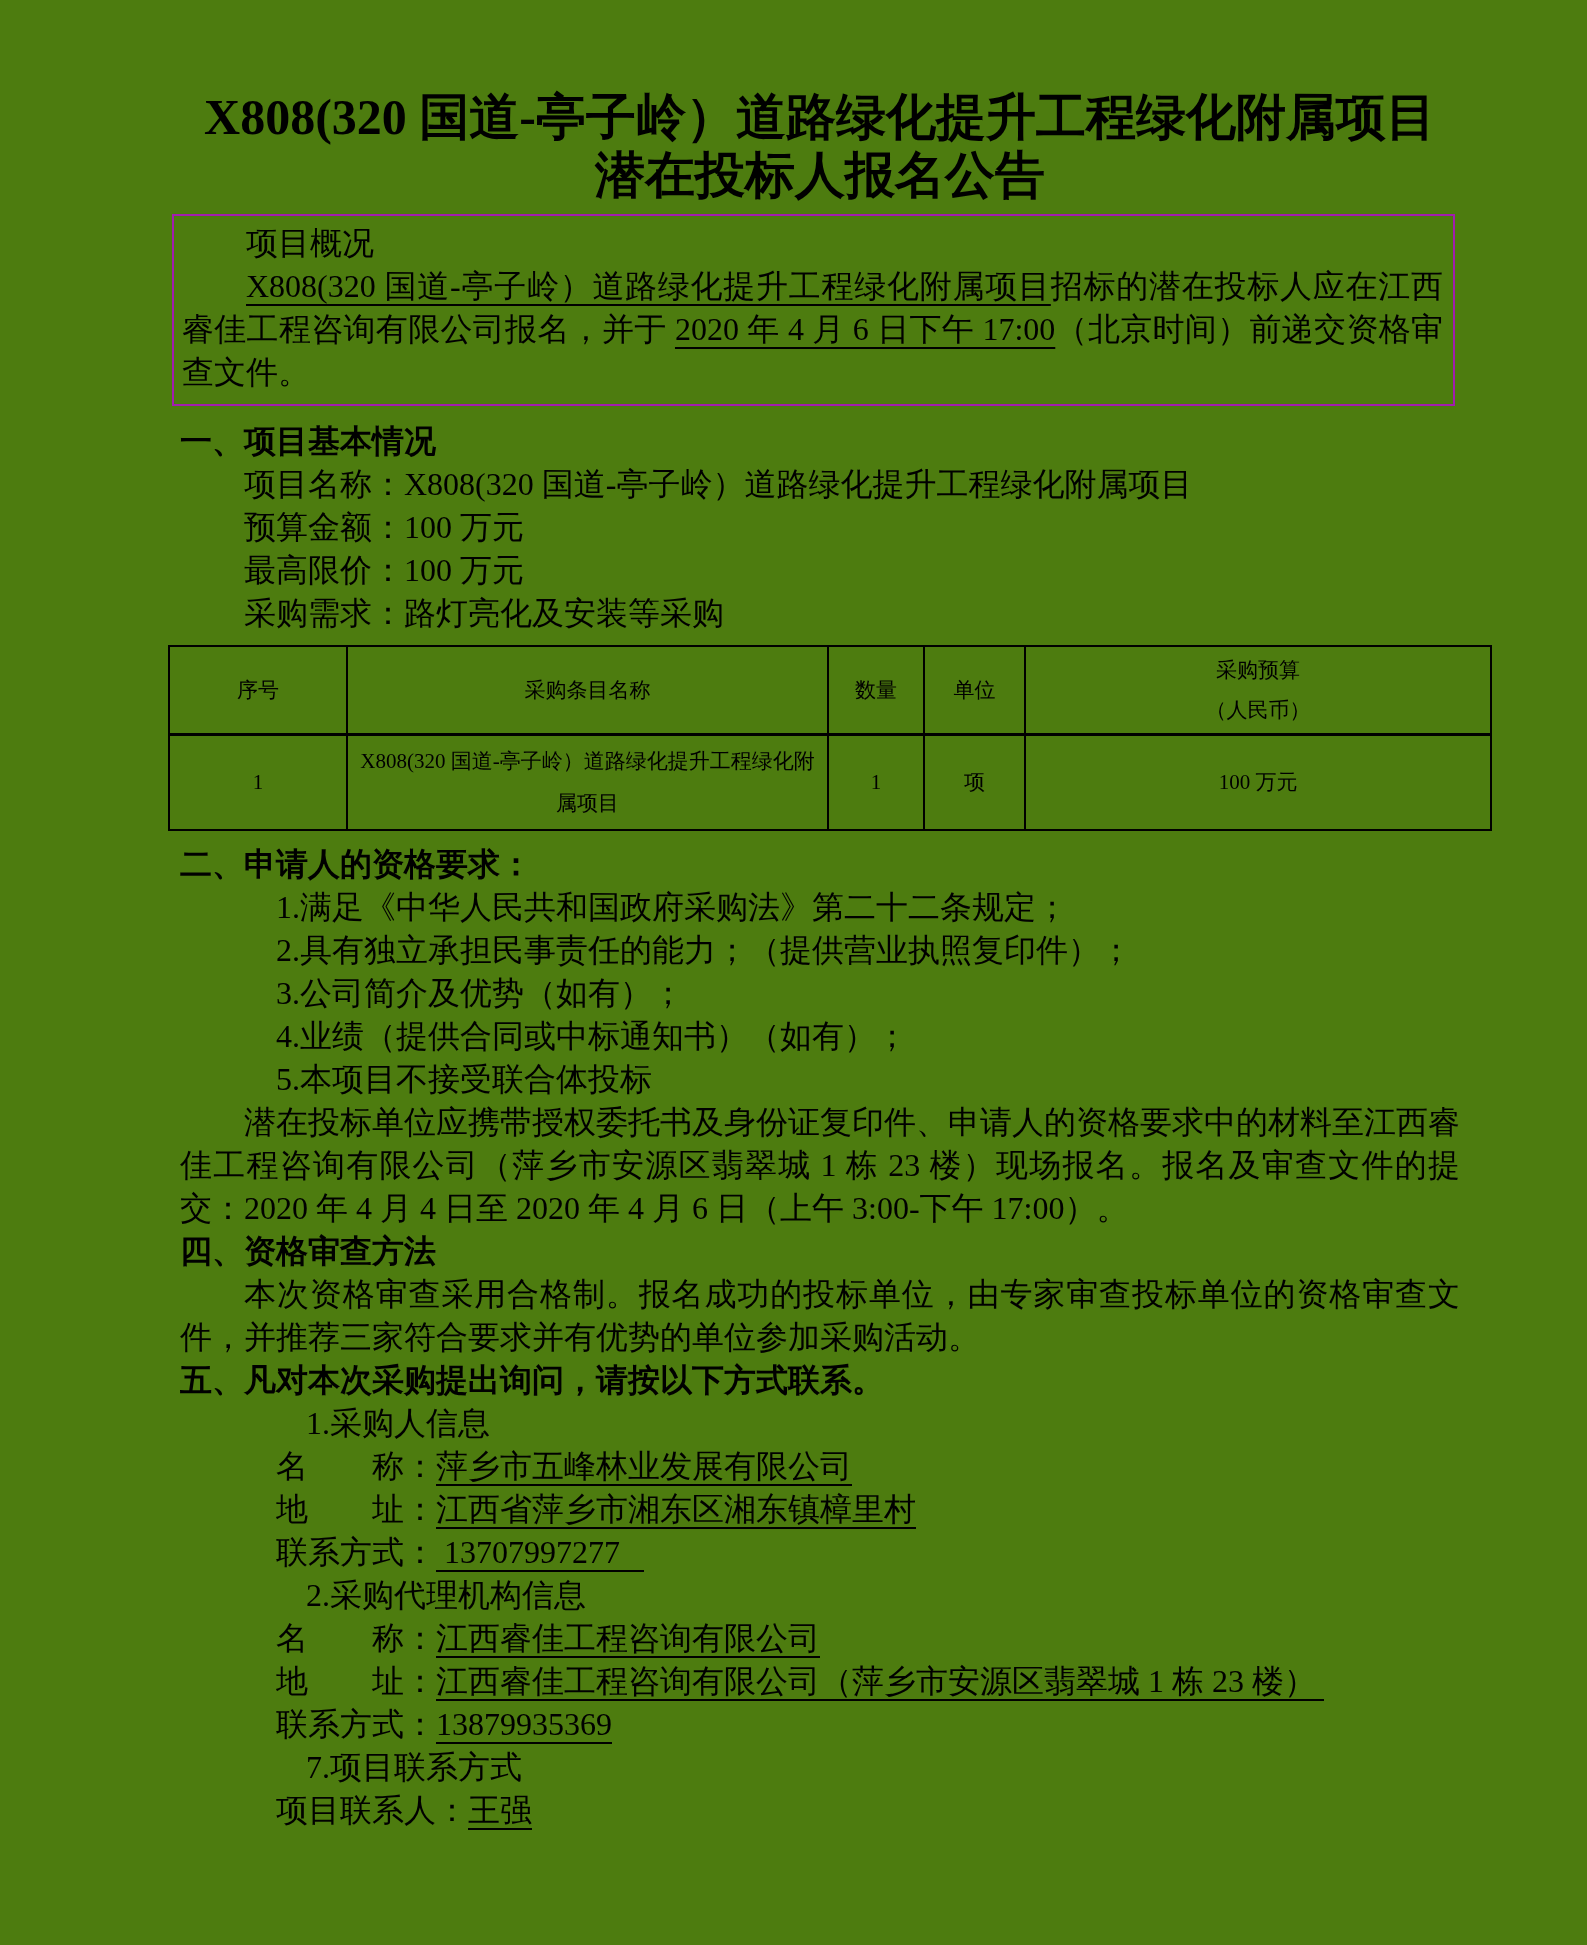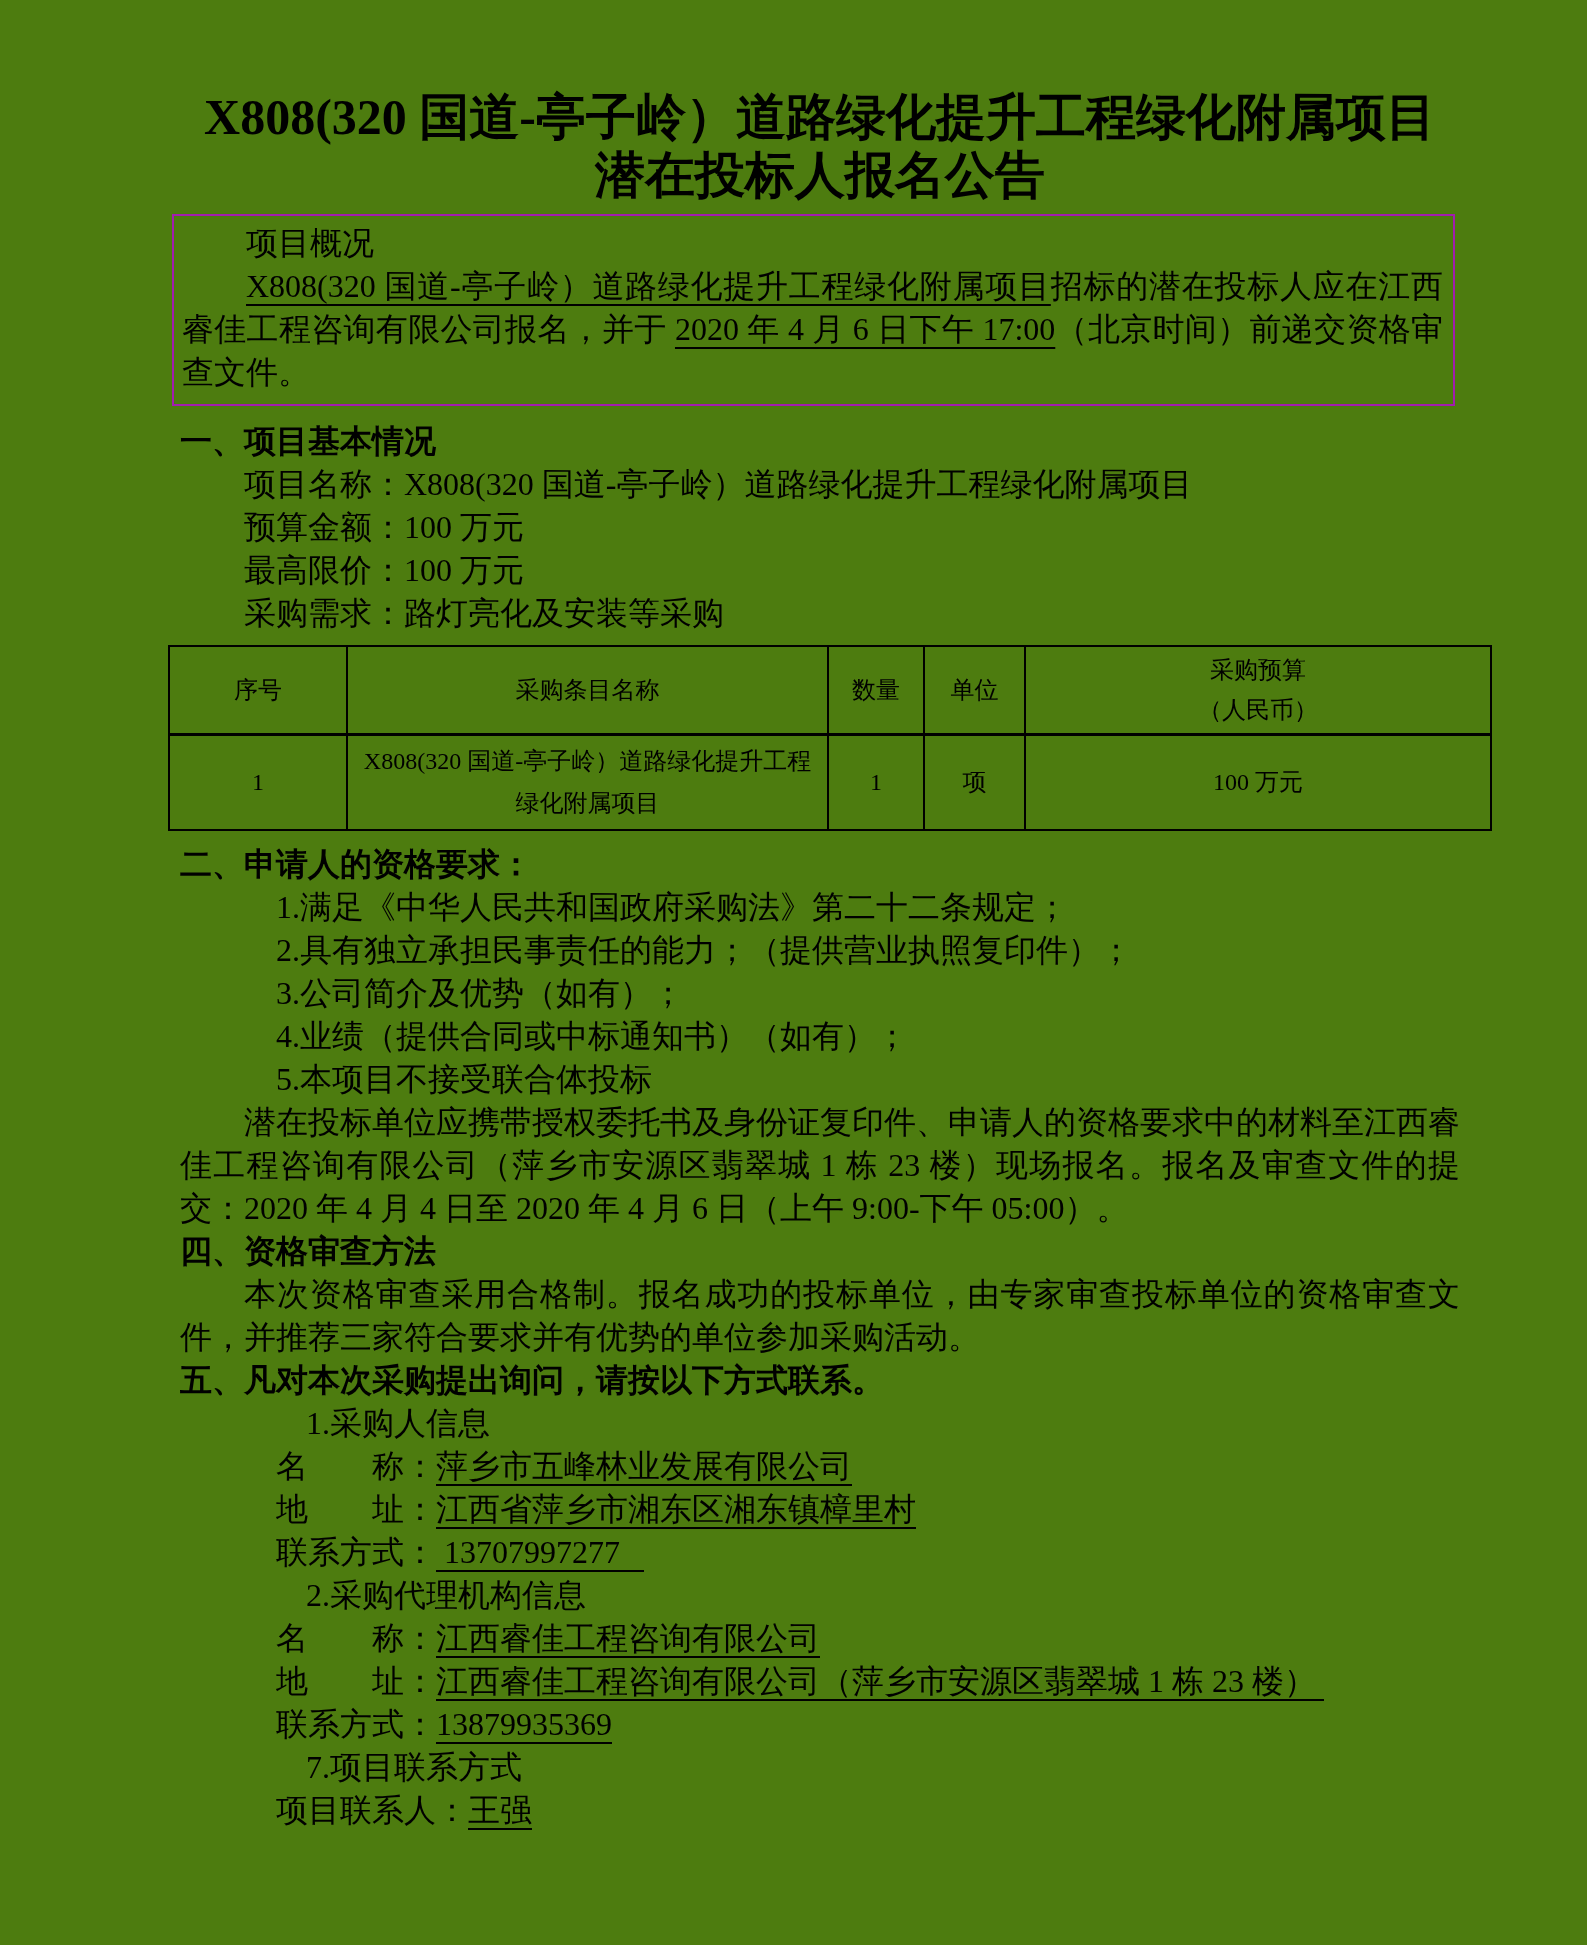--- a/index.html
+++ b/index.html
@@ -31,21 +31,21 @@
   .sub-item { padding-left:126px; }
   .contact-line { padding-left:96px; }
   .u {
     text-decoration:underline;
     text-underline-offset:7px;
     text-decoration-thickness:2px;
   }
   table.items {
     border-collapse:collapse; table-layout:fixed;
     width:1322px; margin:10px 0 12px -12px;
-    text-align:center; font-size:24px;
+    text-align:center; font-size:21px;
   }
   table.items th, table.items td {
     border:2px solid #000; font-weight:normal; padding:0 6px;
     vertical-align:middle;
   }
   table.items thead tr { height:88px; }
   table.items thead th { line-height:40px; border-bottom:3px solid #000; }
   table.items tbody tr { height:96px; }
   table.items tbody td { line-height:42px; }
   .prewrap { white-space:pre-line;text-align:center; }
@@ -100,21 +100,21 @@
     </tbody>
   </table>
 
   <p class="sec-heading">二、申请人的资格要求：</p>
   <p class="item3">1.满足《中华人民共和国政府采购法》第二十二条规定；</p>
   <p class="item3">2.具有独立承担民事责任的能力；（提供营业执照复印件）；</p>
   <p class="item3">3.公司简介及优势（如有）；</p>
   <p class="item3">4.业绩（提供合同或中标通知书）（如有）；</p>
   <p class="item3">5.本项目不接受联合体投标</p>
 
-  <p class="para">潜在投标单位应携带授权委托书及身份证复印件、申请人的资格要求中的材料至江西睿佳工程咨询有限公司（萍乡市安源区翡翠城 1 栋 23 楼）现场报名。报名及审查文件的提交：2020 年 4 月 4 日至 2020 年 4 月 6 日（上午 9:00-下午 05:00）。</p>
+  <p class="para">潜在投标单位应携带授权委托书及身份证复印件、申请人的资格要求中的材料至江西睿佳工程咨询有限公司（萍乡市安源区翡翠城 1 栋 23 楼）现场报名。报名及审查文件的提交：2020 年 4 月 4 日至 2020 年 4 月 6 日（上午 3:00-下午 17:00）。</p>
 
   <p class="sec-heading">四、资格审查方法</p>
   <p class="para">本次资格审查采用合格制。报名成功的投标单位，由专家审查投标单位的资格审查文件，并推荐三家符合要求并有优势的单位参加采购活动。</p>
 
   <p class="sec-heading">五、凡对本次采购提出询问，请按以下方式联系。</p>
 
   <p class="sub-item">1.采购人信息</p>
   <p class="contact-line"><span>名　　称：</span><span class="u">萍乡市五峰林业发展有限公司</span></p>
   <p class="contact-line"><span>地　　址：</span><span class="u">江西省萍乡市湘东区湘东镇樟里村</span></p>
   <p class="contact-line"><span>联系方式：</span><span class="u">&nbsp;13707997277&nbsp;&nbsp;&nbsp;</span></p>

